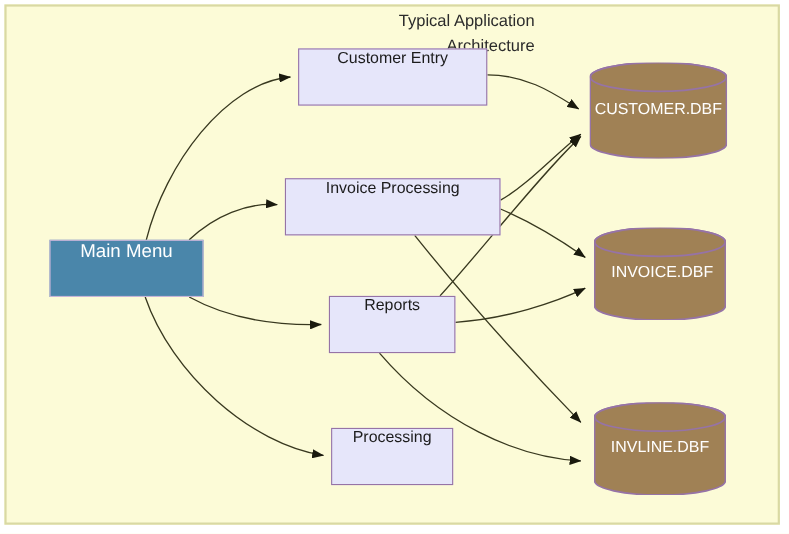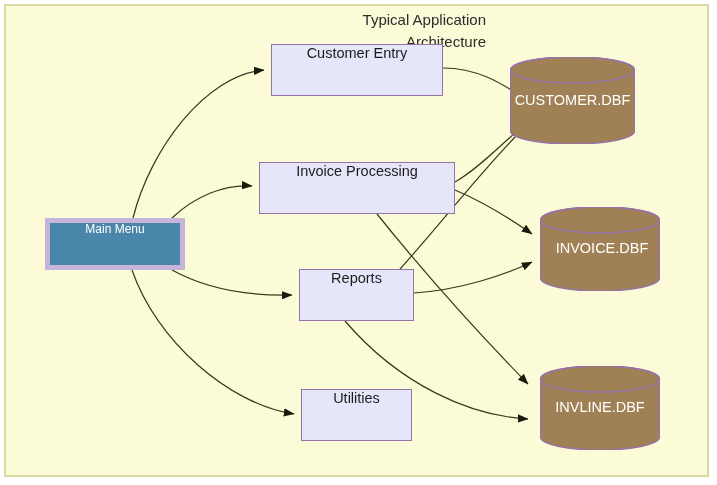--- a/index.html
+++ b/index.html
@@ -43,23 +43,23 @@
     line-height: 1.15;
   }
   .proc-box {
     background: #e6e6fa;
     border: 1px solid #9673a6;
     color: #1c1c1c;
     font-size: 14.5px;
   }
   .menu-box {
     background: #4a86aa;
-    border: 5px solid #000000;
+    border: 1px solid #000000;
     color: #ffffff;
-    font-size: 12px;
+    font-size: 17px;
   }
   .db-node {
     position: absolute;
   }
   .db-label {
     position: absolute;
     left: 0;
     width: 100%;
     text-align: center;
     color: #ffffff;
@@ -119,24 +119,24 @@
 
   <div class="node proc-box" id="node-invoice-processing" style="left: 259px; top: 162px; width: 196px; height: 52px; background: rgb(230, 230, 250); border-color: rgb(150, 115, 166); color: rgb(28, 28, 28);">
     <span>Invoice Processing</span>
   </div>
 
   <div class="node proc-box" id="node-reports" style="left: 299px; top: 269px; width: 115px; height: 52px; background: rgb(230, 230, 250); border-color: rgb(150, 115, 166); color: rgb(28, 28, 28);">
     <span>Reports</span>
   </div>
 
   <div class="node proc-box" id="node-utilities" style="left: 301px; top: 389px; width: 111px; height: 52px; background: rgb(230, 230, 250); border-color: rgb(150, 115, 166); color: rgb(28, 28, 28);">
-    <span>Utilities</span>
+    <span>Processing</span>
   </div>
 
-  <div class="db-node" id="node-customer-dbf" style="left: 510px; top: 57px; width: 125px; height: 104px;">
+  <div class="db-node" id="node-customer-dbf" style="left: 536px; top: 57px; width: 125px; height: 104px;">
     <svg width="125" height="87" viewBox="0 0 125 87">
         <path d="M 0.5,13 A 62 13 0 0 1 124.5,13 L 124.5,74 A 62 13 0 0 1 0.5,74 Z" fill="#a08155" stroke="#9673a6" stroke-width="1.6"></path>
         <ellipse cx="62.5" cy="13" rx="61.7" ry="13" fill="#a08155" stroke="#9673a6" stroke-width="1.6"></ellipse>
       </svg>
     <div class="db-label" style="top: 34.5px; color: rgb(255, 255, 255);">CUSTOMER.DBF</div>
   </div>
 
   <div class="db-node" id="node-invoice-dbf" style="left: 540px; top: 207px; width: 124px; height: 84px;">
     <svg width="120" height="84" viewBox="0 0 120 84">
         <path d="M 0.5,13 A 59.5 13 0 0 1 119.5,13 L 119.5,71 A 59.5 13 0 0 1 0.5,71 Z" fill="#a08155" stroke="#9673a6" stroke-width="1.6"></path>

